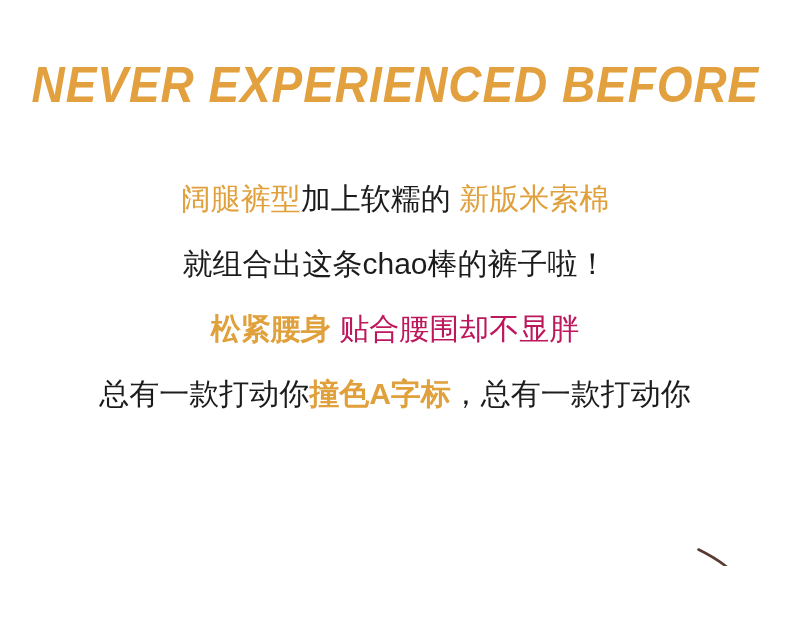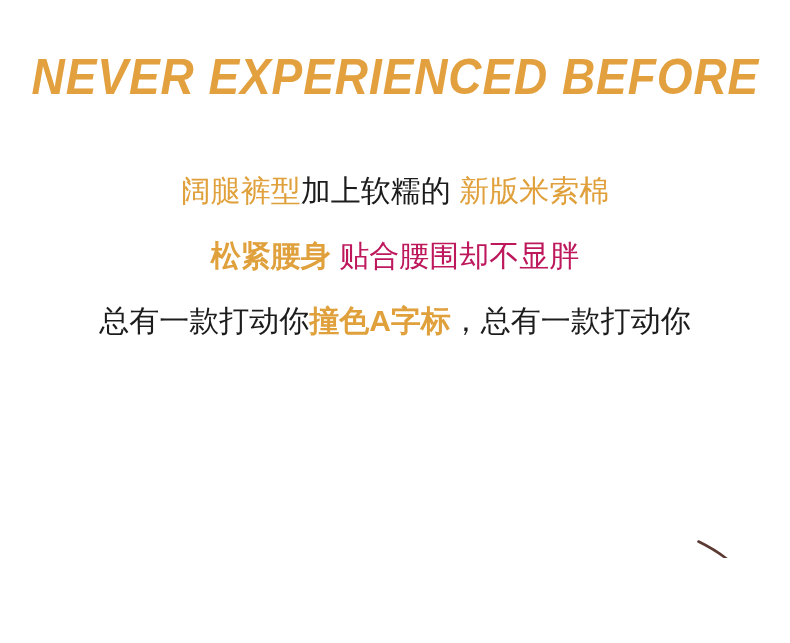--- a/index.html
+++ b/index.html
@@ -11,21 +11,21 @@
   body {
     font-family: "Liberation Sans", "DejaVu Sans", sans-serif;
     -webkit-font-smoothing: antialiased;
   }
   #page {
     position: relative;
     width: 790px;
     height: 550px;
     background: #ffffff;
     overflow: hidden;
-    margin: 8px auto;
+    margin: 16px auto;
   }
 
   
   .headline {
     position: absolute;
     left: 0;
     top: 40px;
     width: 790px;
     text-align: center;
     font-family: "Liberation Sans Narrow", "Liberation Sans", "DejaVu Sans", sans-serif;
@@ -88,20 +88,21 @@
 </style>
 </head>
 <body>
 
 <div id="page" style="background: rgb(255, 255, 255);">
 
   <div class="headline" style="color: rgb(226, 160, 63);">NEVER EXPERIENCED BEFORE</div>
 
   <div class="copy-block">
     <div class="copy-line"><span class="seg-accent" style="color: rgb(224, 160, 60);">阔腿裤型</span><span class="seg-plain" style="color: rgb(28, 28, 28);">加上软糯的 </span><span class="seg-accent" style="color: rgb(224, 160, 60);">新版米索棉</span></div>
+    <div class="copy-line"><span class="seg-plain" style="color: rgb(28, 28, 28);">就组合出这条chao棒的裤子啦！</span></div>
     <div class="copy-line"><span class="seg-accent-bold" style="color: rgb(224, 160, 60); font-family: Liberation Mono, monospace;">松紧腰身</span><span class="seg-plain" style="color: #be185d;"> 贴合腰围却不显胖</span></div>
     <div class="copy-line"><span class="seg-plain" style="color: rgb(28, 28, 28);">总有一款打动你</span><span class="seg-accent-bold" style="color: rgb(224, 160, 60); text-align: right;">撞色A字标</span><span class="seg-plain" style="color: rgb(28, 28, 28);">，总有一款打动你</span></div>
   </div>
 
   <div class="arrow-wrap">
     <svg viewBox="0 0 118 123" xmlns="http://www.w3.org/2000/svg" aria-hidden="true">
       <path id="arrow-shaft" d="M26.5 13.5 C 52 26, 74 44, 80 66 C 85.5 86, 64 102, 33.5 116.5" fill="none" stroke="#5a3a32" stroke-width="2.6" stroke-linecap="round" stroke-linejoin="round"></path>
       <path id="arrow-head-a" d="M33.5 116.5 L 36.5 95.5" fill="none" stroke="#5a3a32" stroke-width="2.6" stroke-linecap="round"></path>
       <path id="arrow-head-b" d="M33.5 116.5 L 55.5 115.5" fill="none" stroke="#5a3a32" stroke-width="2.6" stroke-linecap="round"></path>
     </svg>

